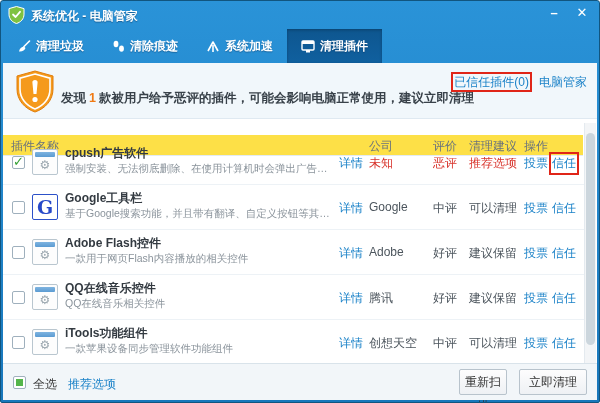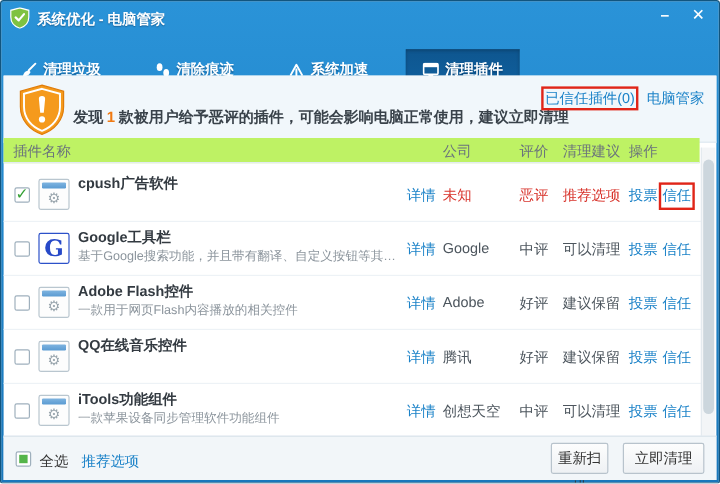--- a/index.html
+++ b/index.html
@@ -8,40 +8,40 @@
 
   
   .titlebar { position:absolute; top:0; left:0; right:0; height:28px; }
   .logo { position:absolute; left:7px; top:5px; width:17px; height:18px; }
   .title { position:absolute; left:30px; top:7px; font-size:12px; font-weight:bold; color:#fff; text-shadow:0 1px 1px rgba(0,40,80,.45); }
   .win-btn { position:absolute; top:3px; width:26px; height:18px; color:#fff; font-size:13px; text-align:center; line-height:17px; cursor:pointer; }
   .win-btn.min { right:32px; font-weight:bold; }
   .win-btn.close { right:4px; }
 
   
-  .tabbar { position:absolute; top:40px; left:2px; right:2px; height:34px; display:flex; align-items:stretch;gap:17px; }
+  .tabbar { position:absolute; top:28px; left:2px; right:2px; height:34px; display:flex; align-items:stretch; }
   .tab { display:flex; align-items:center; gap:5px; padding:0 14px; color:#fff; font-size:12px; font-weight:bold; cursor:pointer; text-shadow:0 1px 1px rgba(0,40,80,.4); }
   .tab.active { background:linear-gradient(#0e568f,#10609f); box-shadow:inset 0 1px 3px rgba(0,0,0,.25); }
   .tab svg { display:block; }
 
   
   .content { position:absolute; top:62px; left:2px; right:2px; bottom:2px; background:#fff; }
 
   
   .banner { position:absolute; top:0; left:0; right:0; height:56px; background:#f1f7fb; border-bottom:1px solid #dfe9f1; }
   .warn-shield { position:absolute; left:12px; top:7px; }
   .banner-text { position:absolute; left:58px; top:27px; font-size:12.5px; font-weight:bold; color:#39424a; }
   .banner-text .count { color:#f07a13; padding:0 3px; }
   .banner-links { position:absolute; right:10px; top:11px; font-size:12px; }
   .banner-links a { color:#1b82c8; text-decoration:none; cursor:pointer; }
   .banner-links .spacer { display:inline-block; width:10px; }
   .red-box { outline:2px solid #e02518; outline-offset:1px; }
 
   
-  .thead { position:absolute; top:52px; left:0; right:14px; height:21px; background:#bef264; border-bottom:1px solid #e3ebf2; font-size:12px; color:#6a737c; }
+  .thead { position:absolute; top:72px; left:0; right:14px; height:21px; background:#fde047; border-bottom:1px solid #e3ebf2; font-size:12px; color:#6a737c; }
   .thead span { position:absolute; top:3px; }
   .h-name { left:8px; } .h-company { left:366px; } .h-rating { left:430px; } .h-suggest { left:466px; } .h-action { left:521px; }
 
   
   .plugin-list { position:absolute; top:77px; left:0; width:584px; }
   .prow { position:relative; height:45px; border-bottom:1px solid #edf2f6; font-size:12px; }
   .cb { position:absolute; left:9px; top:16px; width:13px; height:13px; background:#fff; border:1px solid #9fb0bd; border-radius:2px; cursor:pointer; }
   .cb .tick { display:none; position:absolute; left:0px; top:-3px; color:#33a033; font-size:13px; font-weight:bold; }
   .cb.checked .tick { display:block; }
   .picon { position:absolute; left:29px; top:9px; width:26px; height:26px; border:1px solid #b9c6cf; background:#fdfdfd; border-radius:2px; }
@@ -160,20 +160,21 @@
         <div class="prow">
     <span class="cb checked">
             <span class="tick">✓</span>
           </span>
     <span class="picon">
       <span class="wbar"></span>
       <span class="gear">⚙</span>
 
     </span>
     <span class="pname">cpush广告软件</span>
+    <span class="pdesc">强制安装、无法彻底删除、在使用计算机时会弹出广告网页</span>
     <a class="cell c-detail link">详情</a>
     <span class="cell c-company red">未知</span>
     <span class="cell c-rating red">恶评</span>
     <span class="cell c-suggest red">推荐选项</span>
     <a class="cell c-vote link">投票</a>
     <a class="cell c-trust link red-box">信任</a>
   </div>
         <div class="prow">
     <span class="cb"></span>
     <span class="picon google">
@@ -206,20 +207,21 @@
     <a class="cell c-trust link">信任</a>
   </div>
         <div class="prow">
     <span class="cb"></span>
     <span class="picon">
       <span class="wbar"></span>
       <span class="gear">⚙</span>
 
     </span>
     <span class="pname">QQ在线音乐控件</span>
+    <span class="pdesc">QQ在线音乐相关控件</span>
     <a class="cell c-detail link">详情</a>
     <span class="cell c-company">腾讯</span>
     <span class="cell c-rating">好评</span>
     <span class="cell c-suggest">建议保留</span>
     <a class="cell c-vote link">投票</a>
     <a class="cell c-trust link">信任</a>
   </div>
         <div class="prow">
     <span class="cb"></span>
     <span class="picon">

